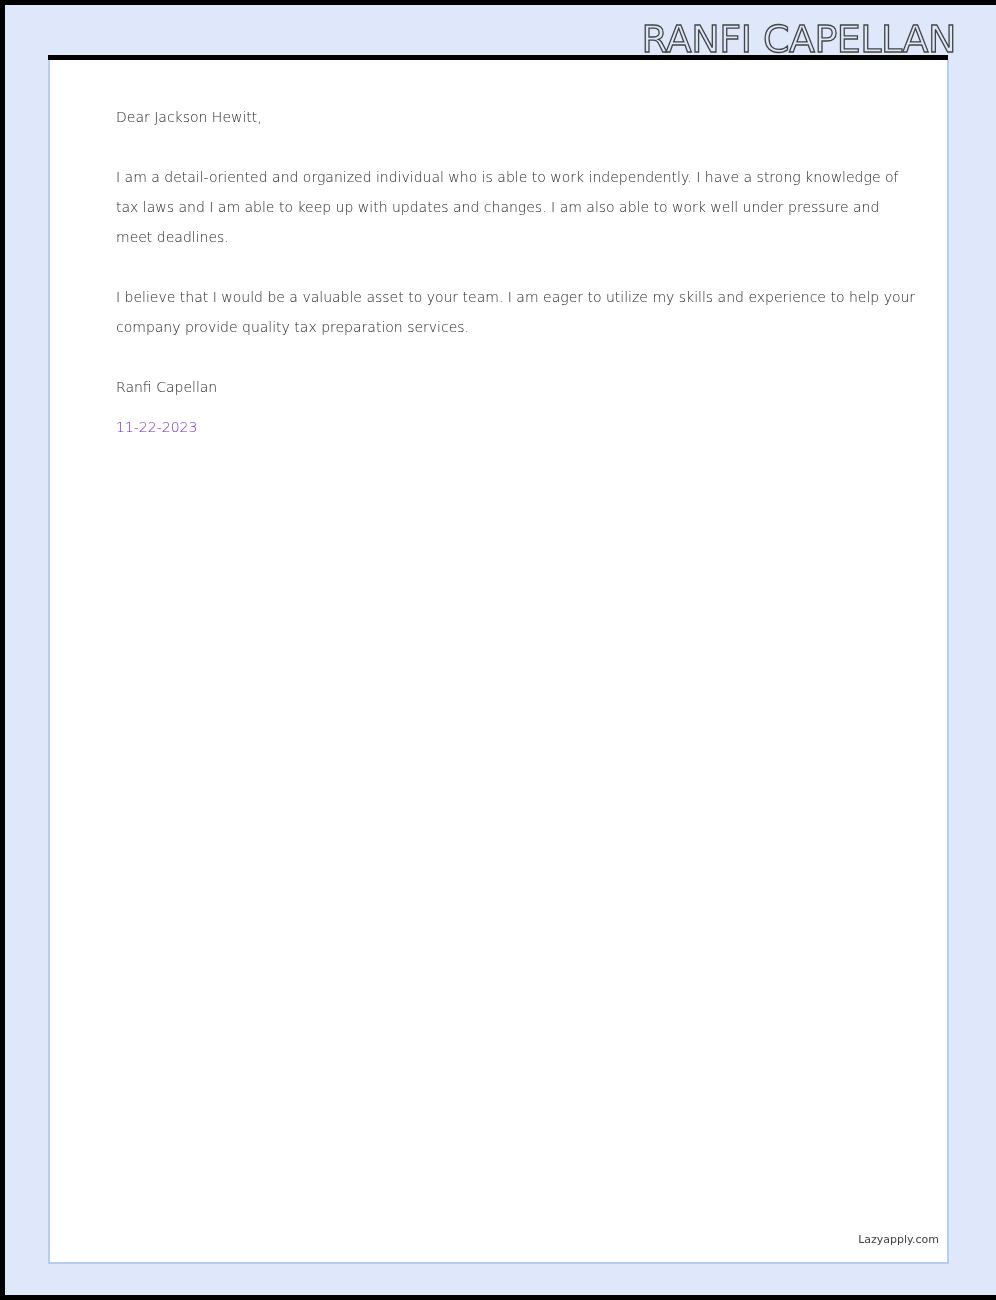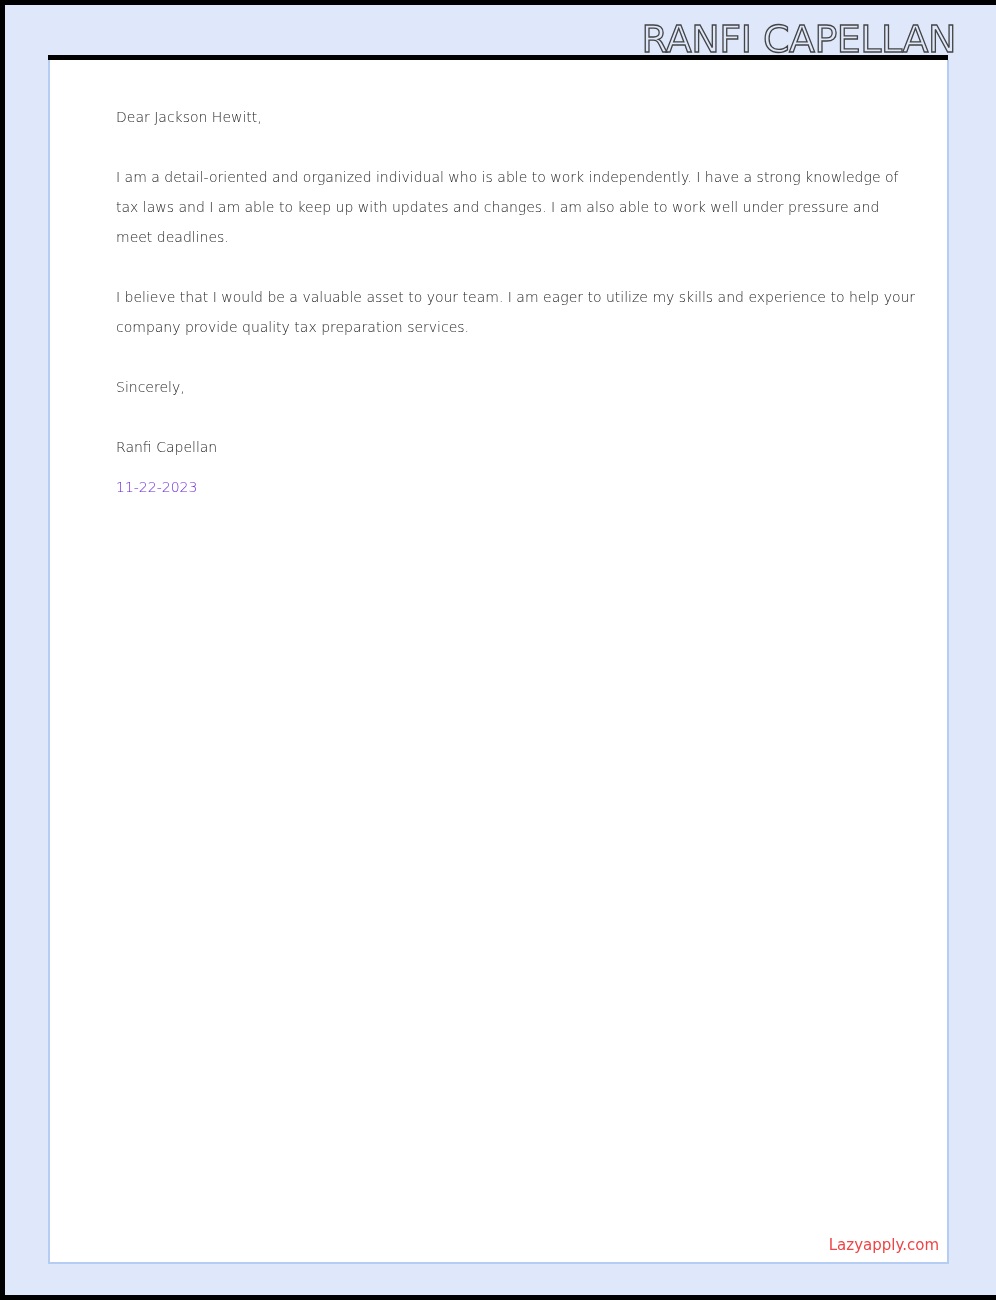--- a/index.html
+++ b/index.html
@@ -51,35 +51,34 @@
       line-height: 30px;
       color: #1e1e1e;
       font-weight: 300;
       margin-left: 16px;
     }
     .letter p { margin: 0 0 30px 0; }
     .letter p.sig-name { margin-bottom: 10px; }
     .date { color: #6d28d9; margin: 0; }
     .footer {
       position: absolute;
-      right: 8px; bottom: 8px;
-      font-size: 15px;
-      color: #ef4444;
+      right: 8px; bottom: 16px;
+      font-size: 11px;
+      color: #404040;
     }
   </style>
 </head>
 <body>
 
 <div class="frame">
   <div class="name-title">RANFI CAPELLAN</div>
   <div class="rule"></div>
   <div class="page">
     <div class="letter">
       <p>Dear Jackson Hewitt,</p>
       <p>I am a detail-oriented and organized individual who is able to work independently. I have a strong knowledge of tax laws and I am able to keep up with updates and changes. I am also able to work well under pressure and meet deadlines.</p>
       <p>I believe that I would be a valuable asset to your team. I am eager to utilize my skills and experience to help your company provide quality tax preparation services.</p>
-      <p>Sincerely,</p>
       <p class="sig-name">Ranfi Capellan</p>
       <p class="date">11-22-2023</p>
     </div>
     <div class="footer">Lazyapply.com</div>
   </div>
 </div>
 
 </body></html>

